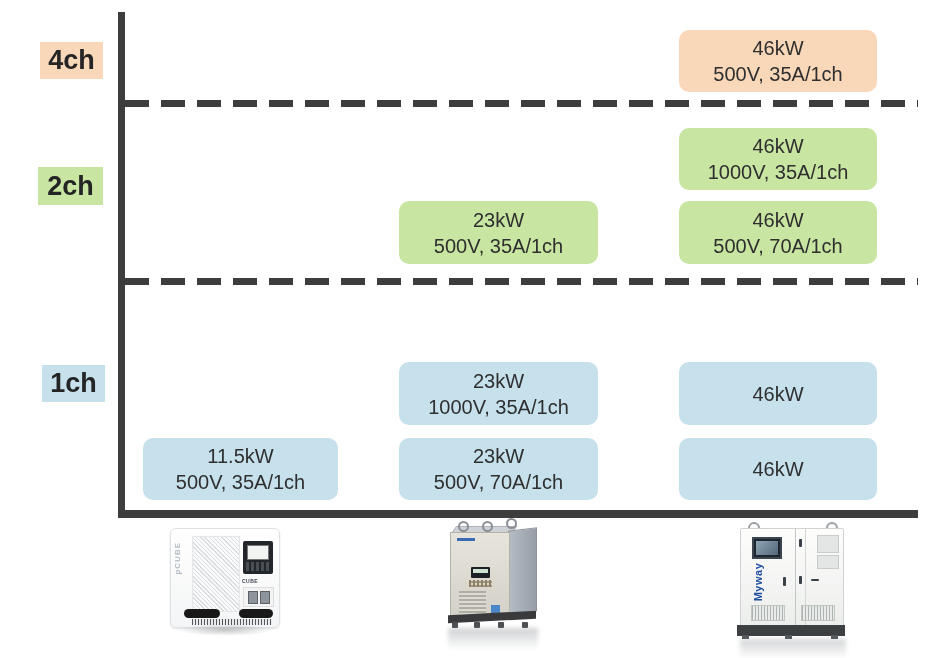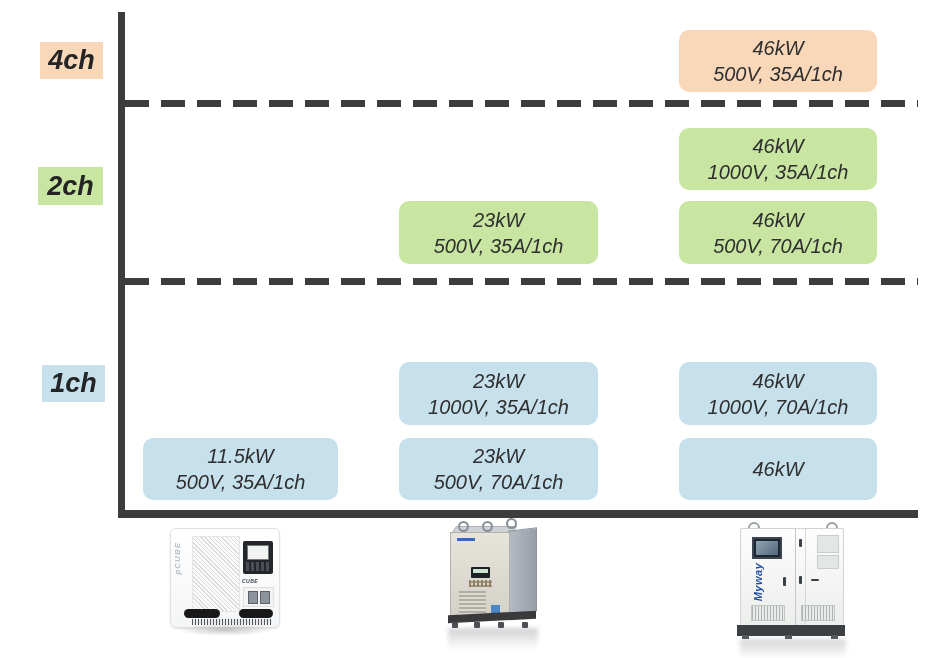--- a/index.html
+++ b/index.html
@@ -1,18 +1,18 @@
 <!DOCTYPE html>
 <html style="--orange: #f9d7b9; --green: #c8e5a1; --blue: #c6e0ec; --axis: #3d3d3d; --text: #2f2f2f;"><head>
 <meta charset="utf-8">
 <style>
   html,body{margin:0;padding:0;background:#fff;}
   .stage{
     position:relative;width:918px;height:658px;background:#fff;overflow:hidden;
-    font-family:"Liberation Sans",sans-serif;color:var(--text,#2f2f2f);font-style:italic;
+    font-family:"Liberation Sans",sans-serif;color:var(--text,#2f2f2f);
   }
   
   .y-axis{position:absolute;left:118px;top:12px;width:7px;height:506px;background:var(--axis,#3d3d3d);}
   .x-axis{position:absolute;left:118px;top:510px;width:809px;height:8px;background:var(--axis,#3d3d3d);}
   .dash{position:absolute;left:125px;width:797px;height:7px;
     background:repeating-linear-gradient(90deg,var(--axis,#3d3d3d) 0 24px,transparent 24px 36px);}
   .d1{top:100px;}
   .d2{top:278px;}
   
   .ch-label{position:absolute;display:flex;align-items:center;justify-content:center;
@@ -134,21 +134,20 @@
     <span>500V, 70A/1ch</span>
   </div>
 
   <div class="spec-box bg-blue" style="left:399px;top:362px;width:199px;height:63px;">
     <span>23kW</span>
     <span>1000V, 35A/1ch</span>
   </div>
 
   <div class="spec-box bg-blue" style="left:679px;top:362px;width:198px;height:63px;">
     <span>46kW</span>
-    <span>1000V, 70A/1ch</span>
   </div>
 
   <div class="spec-box bg-blue" style="left:143px;top:438px;width:195px;height:62px;">
     <span>11.5kW</span>
     <span>500V, 35A/1ch</span>
   </div>
 
   <div class="spec-box bg-blue" style="left:399px;top:438px;width:199px;height:62px;">
     <span>23kW</span>
     <span>500V, 70A/1ch</span>

